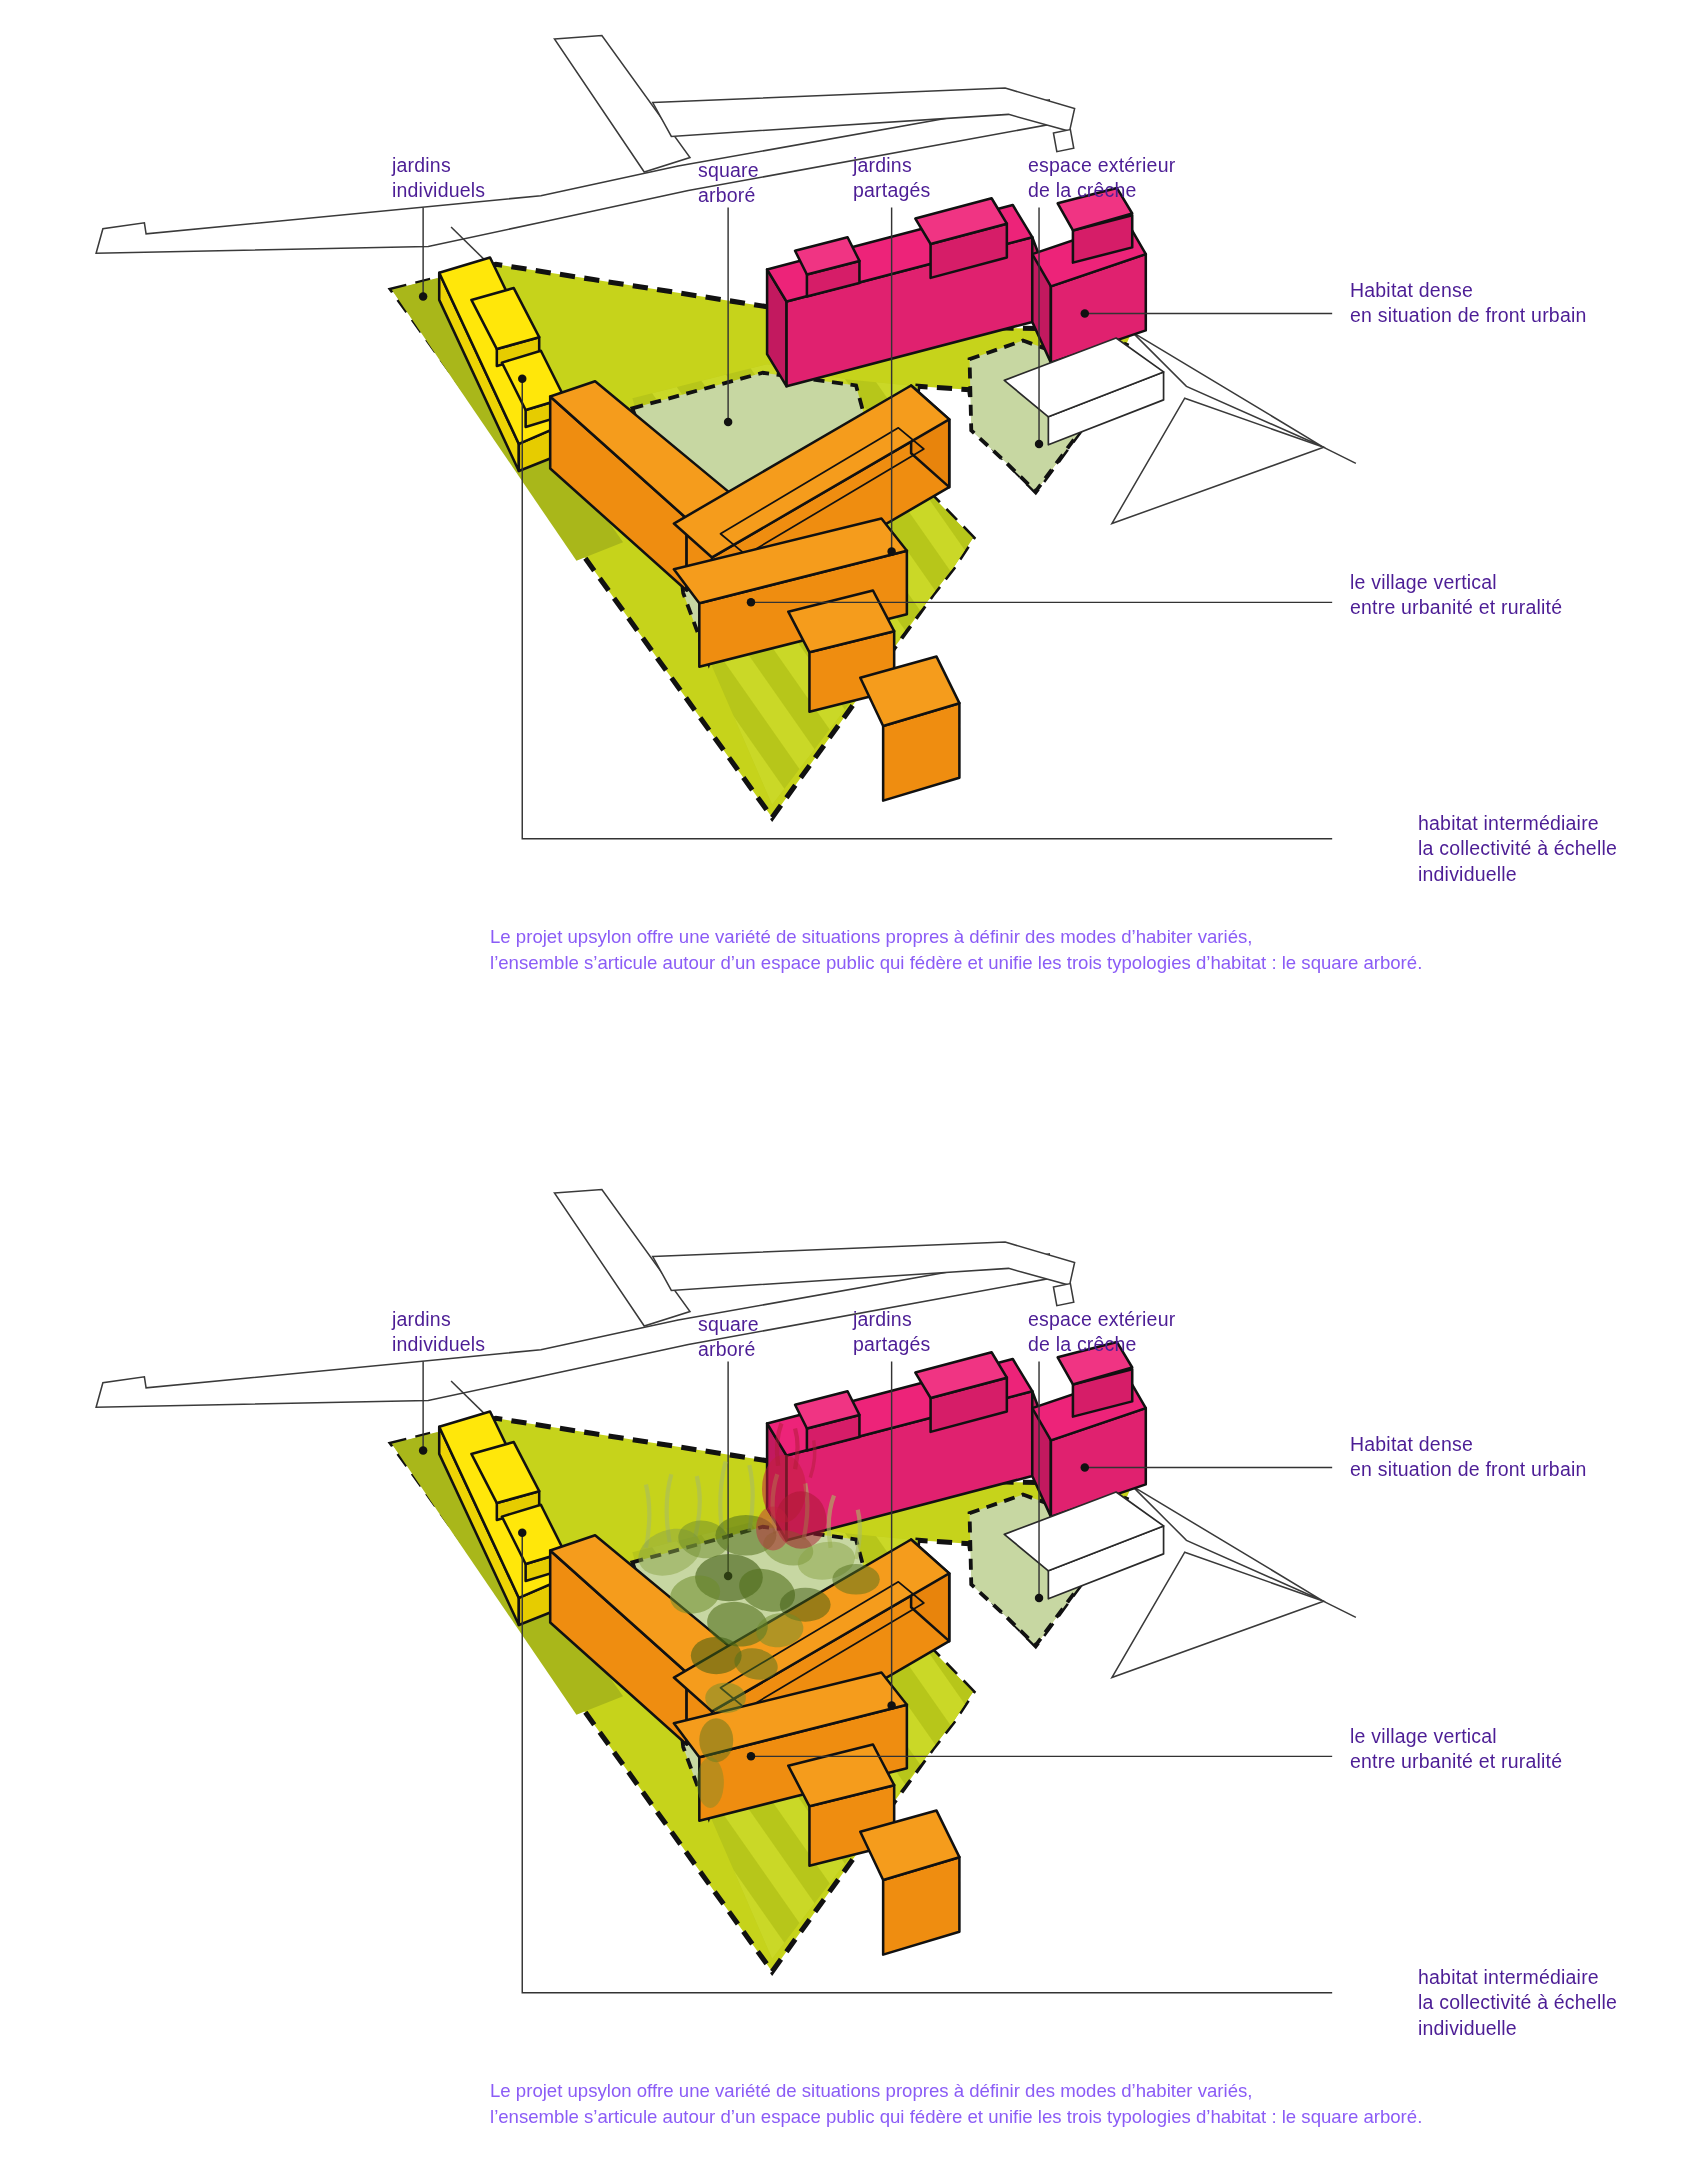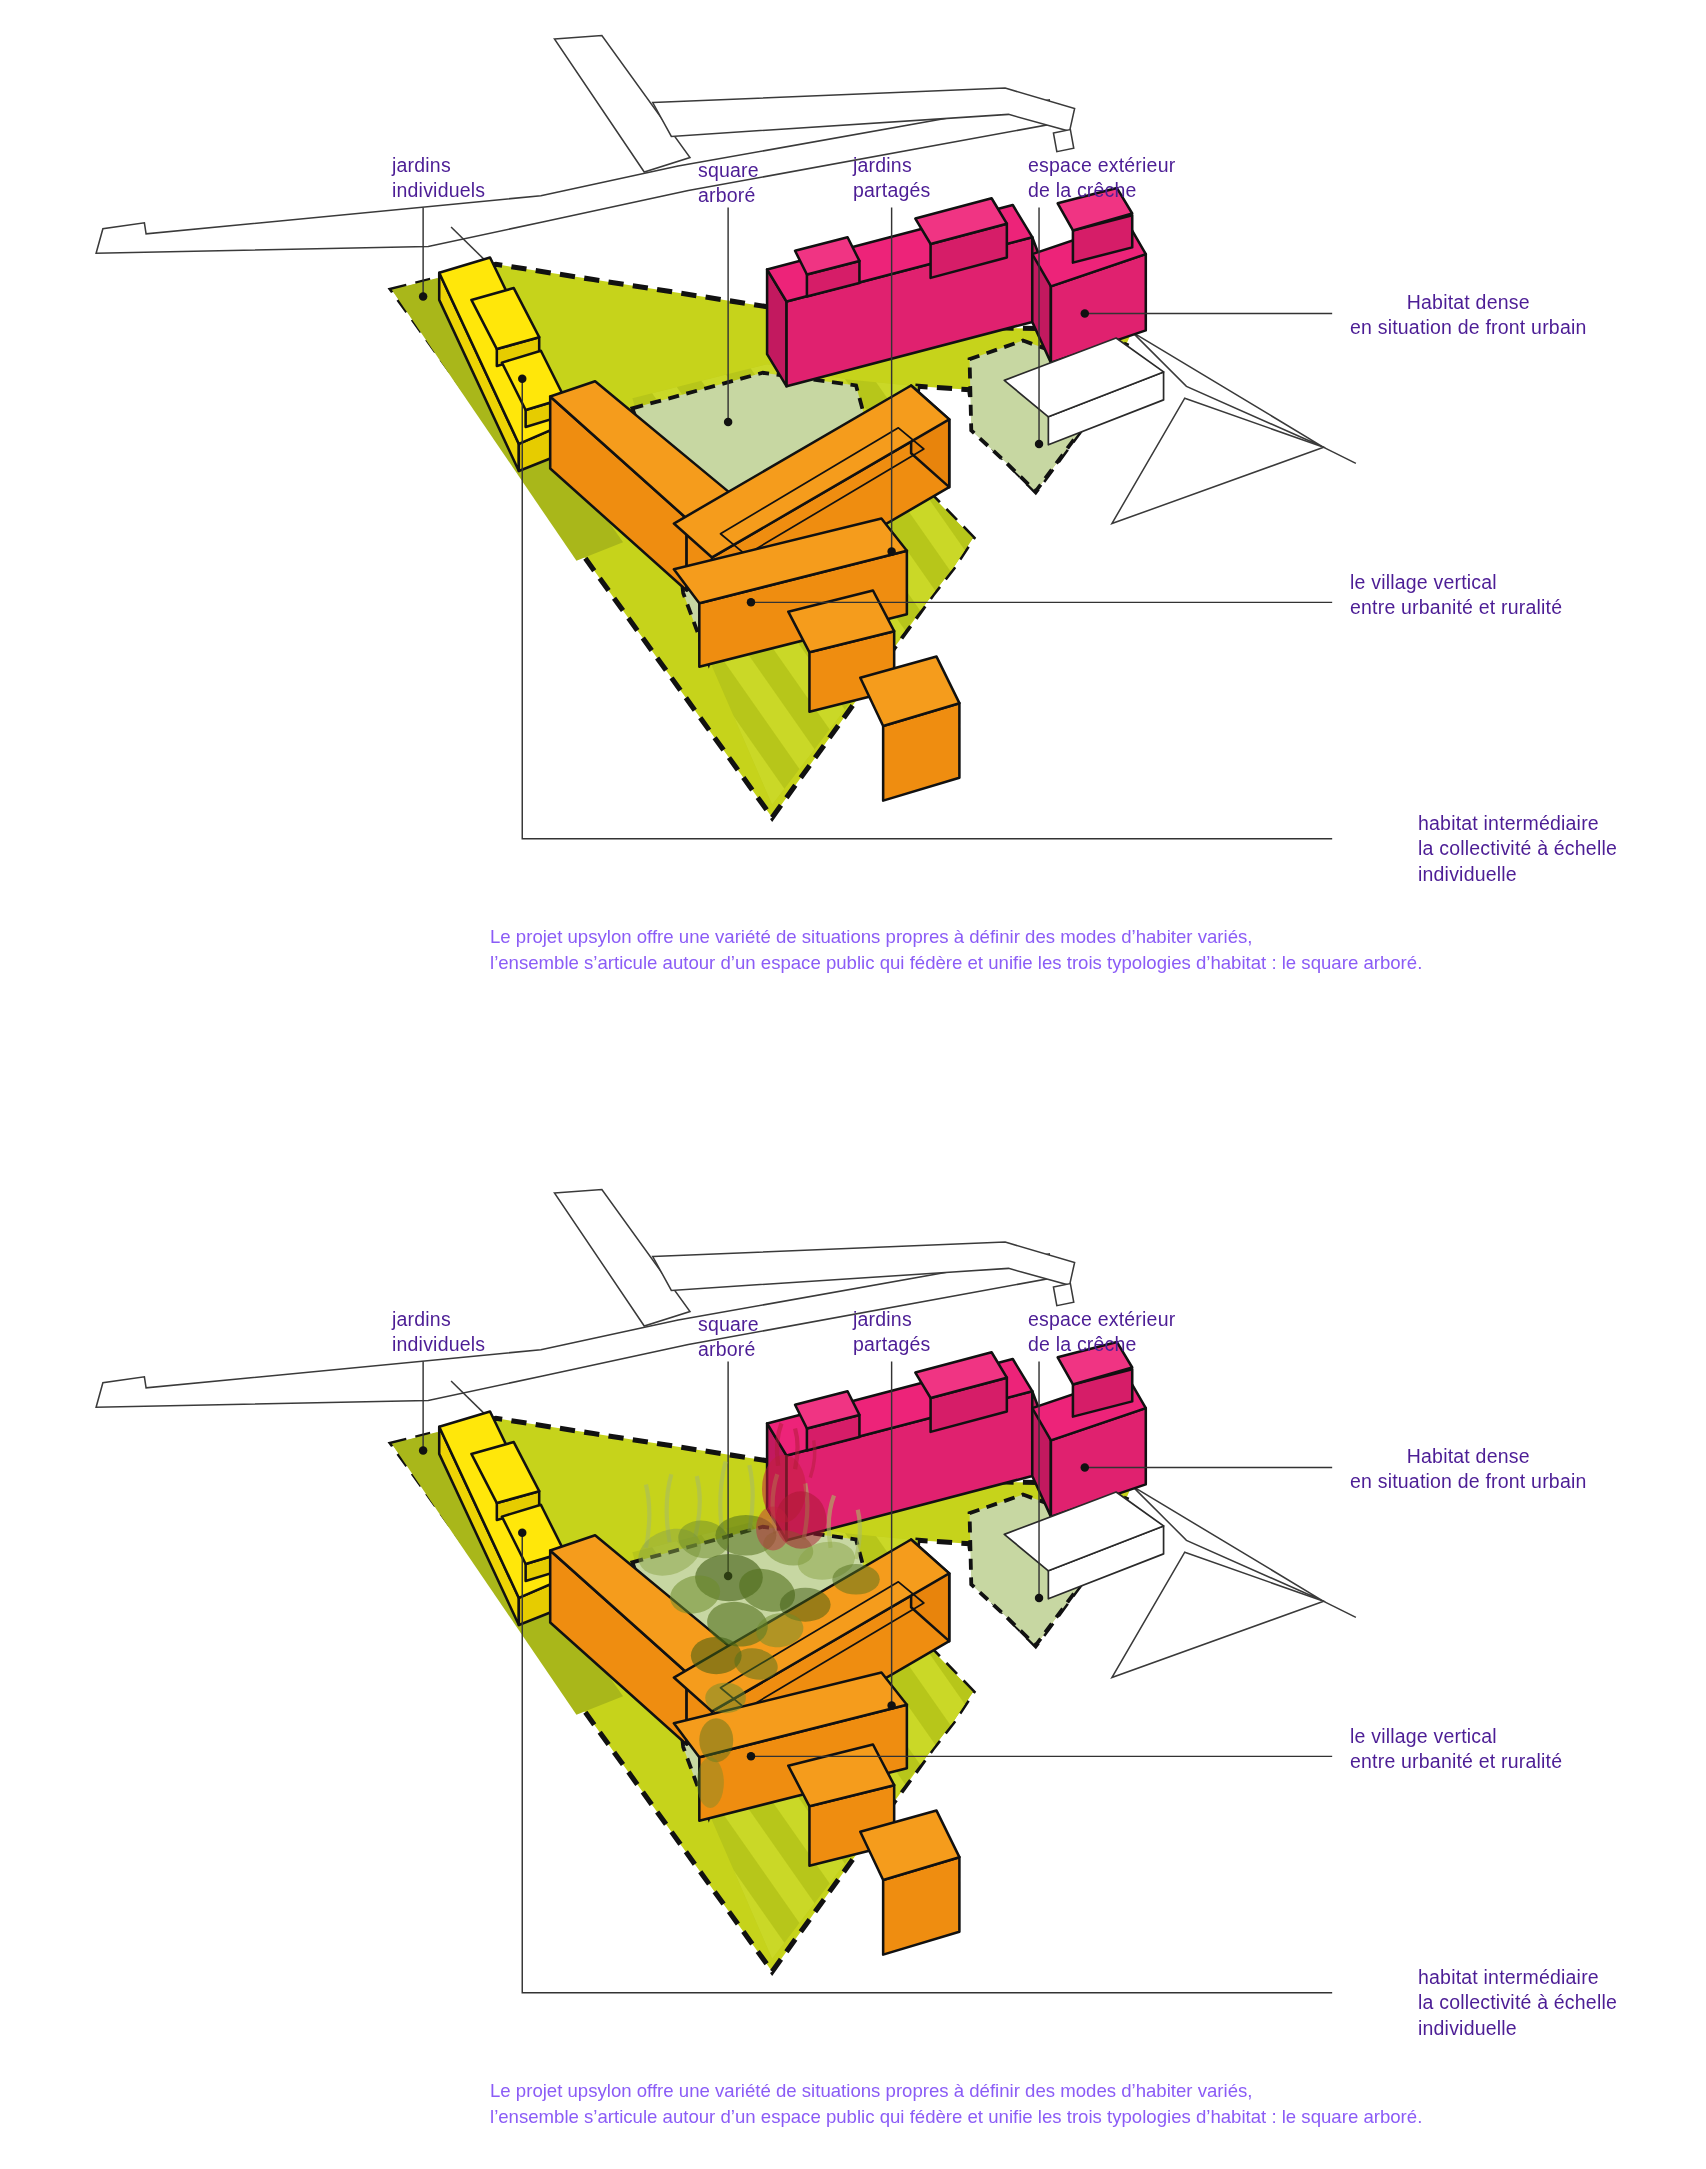--- a/index.html
+++ b/index.html
@@ -11,21 +11,21 @@
   .art{position:absolute;left:0;top:0;width:1707px;height:1059px;}
   .lbl{position:absolute;font-size:19.5px;line-height:25.4px;color:#4c1d95;
        white-space:pre-line;letter-spacing:0.2px;}
   .caption{position:absolute;left:490px;top:924px;width:1017px;
        font-size:18.6px;line-height:26px;color:#8b5cf6;white-space:pre-line;
        font-weight:500;}
   .lbl-ji{left:392px;top:153px;}
   .lbl-sa{left:698px;top:158px;}
   .lbl-jp{left:853px;top:153px;}
   .lbl-ee{left:1004px;top:153px;margin-left:24px;}
-  .lbl-hd{left:1350px;top:290px;text-align:center;}
+  .lbl-hd{left:1350px;top:278px;}
   .lbl-vv{left:1350px;top:570px;}
   .lbl-hi{left:1418px;top:811px;}
 </style>
 </head>
 <body>
 
 <svg width="0" height="0" style="position:absolute" aria-hidden="true">
   <defs>
     <pattern id="hatch" width="56" height="56" patternUnits="userSpaceOnUse" patternTransform="rotate(55)">
       <rect x="0" y="0" width="56" height="28" fill="#d0dd2a" opacity="0.75"></rect>

